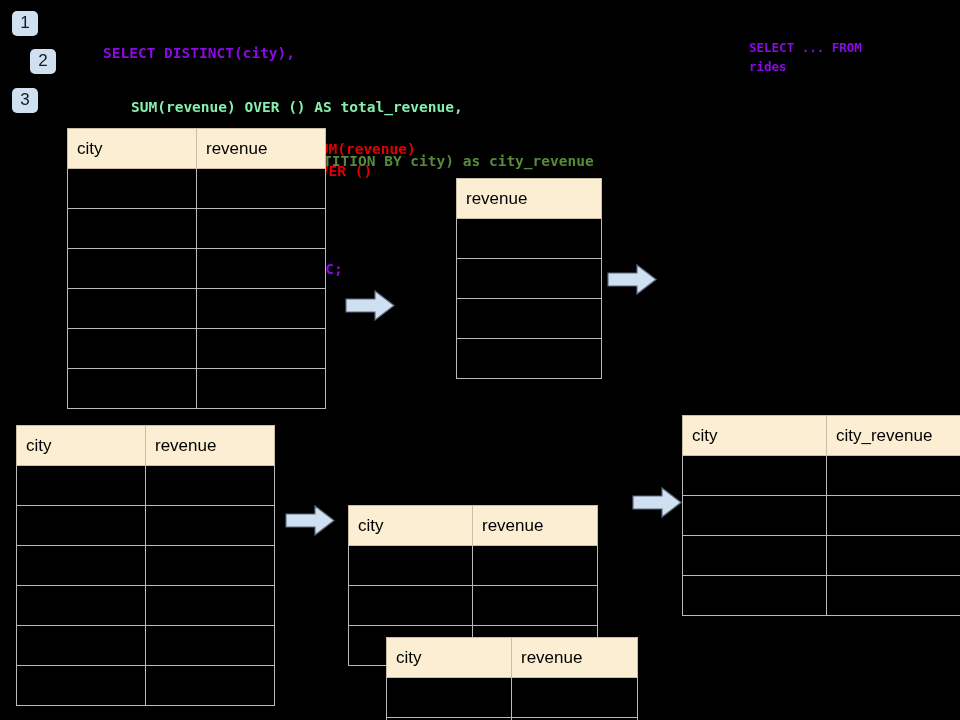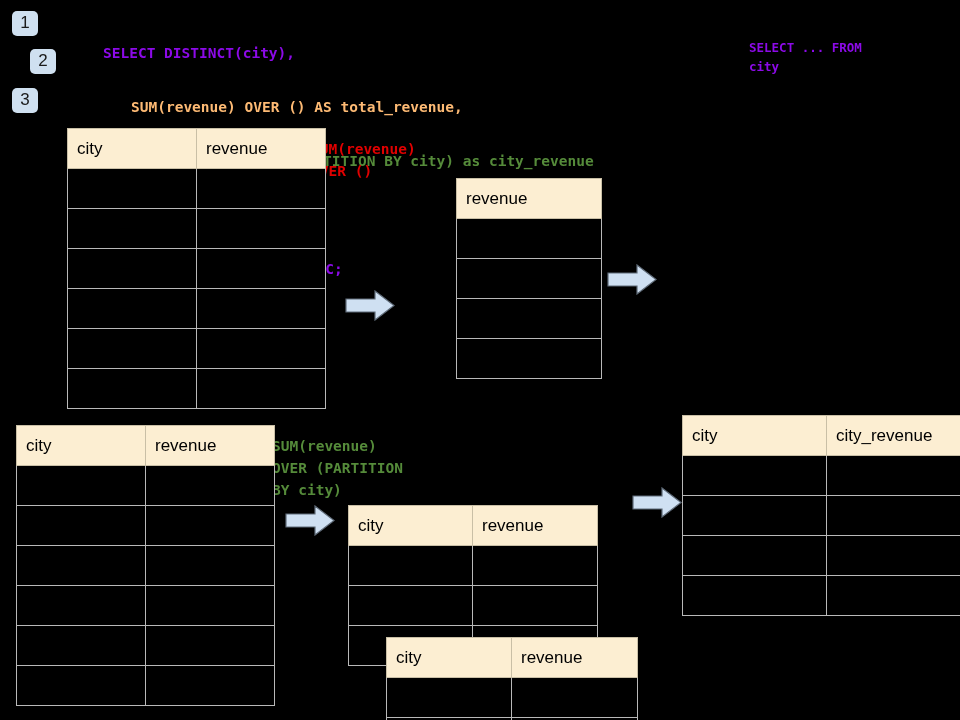--- a/index.html
+++ b/index.html
@@ -34,21 +34,21 @@
     position:absolute;
     font-family:"DejaVu Sans Mono", monospace;
     font-size:14.5px;
     font-weight:bold;
     letter-spacing:0px;
     white-space:pre;
   }
   .sql-line{ height:22px; line-height:22px; white-space:pre; }
   #sql-block{left:87px;top:10px;}
   .c-purple{color:#8c0ae8;}
-  .c-red{color:#fdba74;}
+  .c-red{color:#86efac;}
   .c-green{color:#558b3a;}
 
   .side-note{
     position:absolute;
     font-family:"DejaVu Sans Mono", monospace;
     font-size:12.5px;
     font-weight:bold;
     white-space:pre;
     line-height:19px;
   }
@@ -105,27 +105,24 @@
 
   <div class="sql" id="sql-block">
     <div class="sql-line c-purple" style="margin-left:16px;">SELECT DISTINCT(city),</div>
     <div class="sql-line c-red" style="margin-left:44px;">SUM(revenue) OVER () AS total_revenue,</div>
     <div class="sql-line c-green" style="margin-left:44px;">SUM(revenue) OVER (PARTITION BY city) as city_revenue</div>
     <div class="sql-line c-purple" style="margin-left:20px;">FROM rides</div>
     <div class="sql-line c-purple" style="margin-left:20px;">ORDER by city_revenue DESC;</div>
   </div>
 
   <div class="side-note" id="note-select-from">SELECT ... FROM
-city</div>
+rides</div>
 
   <div class="annot" id="annot-over-empty">SUM(revenue)
 OVER ()</div>
-  <div class="annot" id="annot-partition">SUM(revenue)
-OVER (PARTITION
-BY city)</div>
 
   <table class="tbl" id="tbl-source-top" style="left:67px;top:128px;width:238px;">
     <tbody>
       <tr>
         <td class="hd" style="width:119px;">city</td>
         <td class="hd" style="width:119px;">revenue</td>
       </tr>
       <tr>
           <td></td>
           <td></td>

